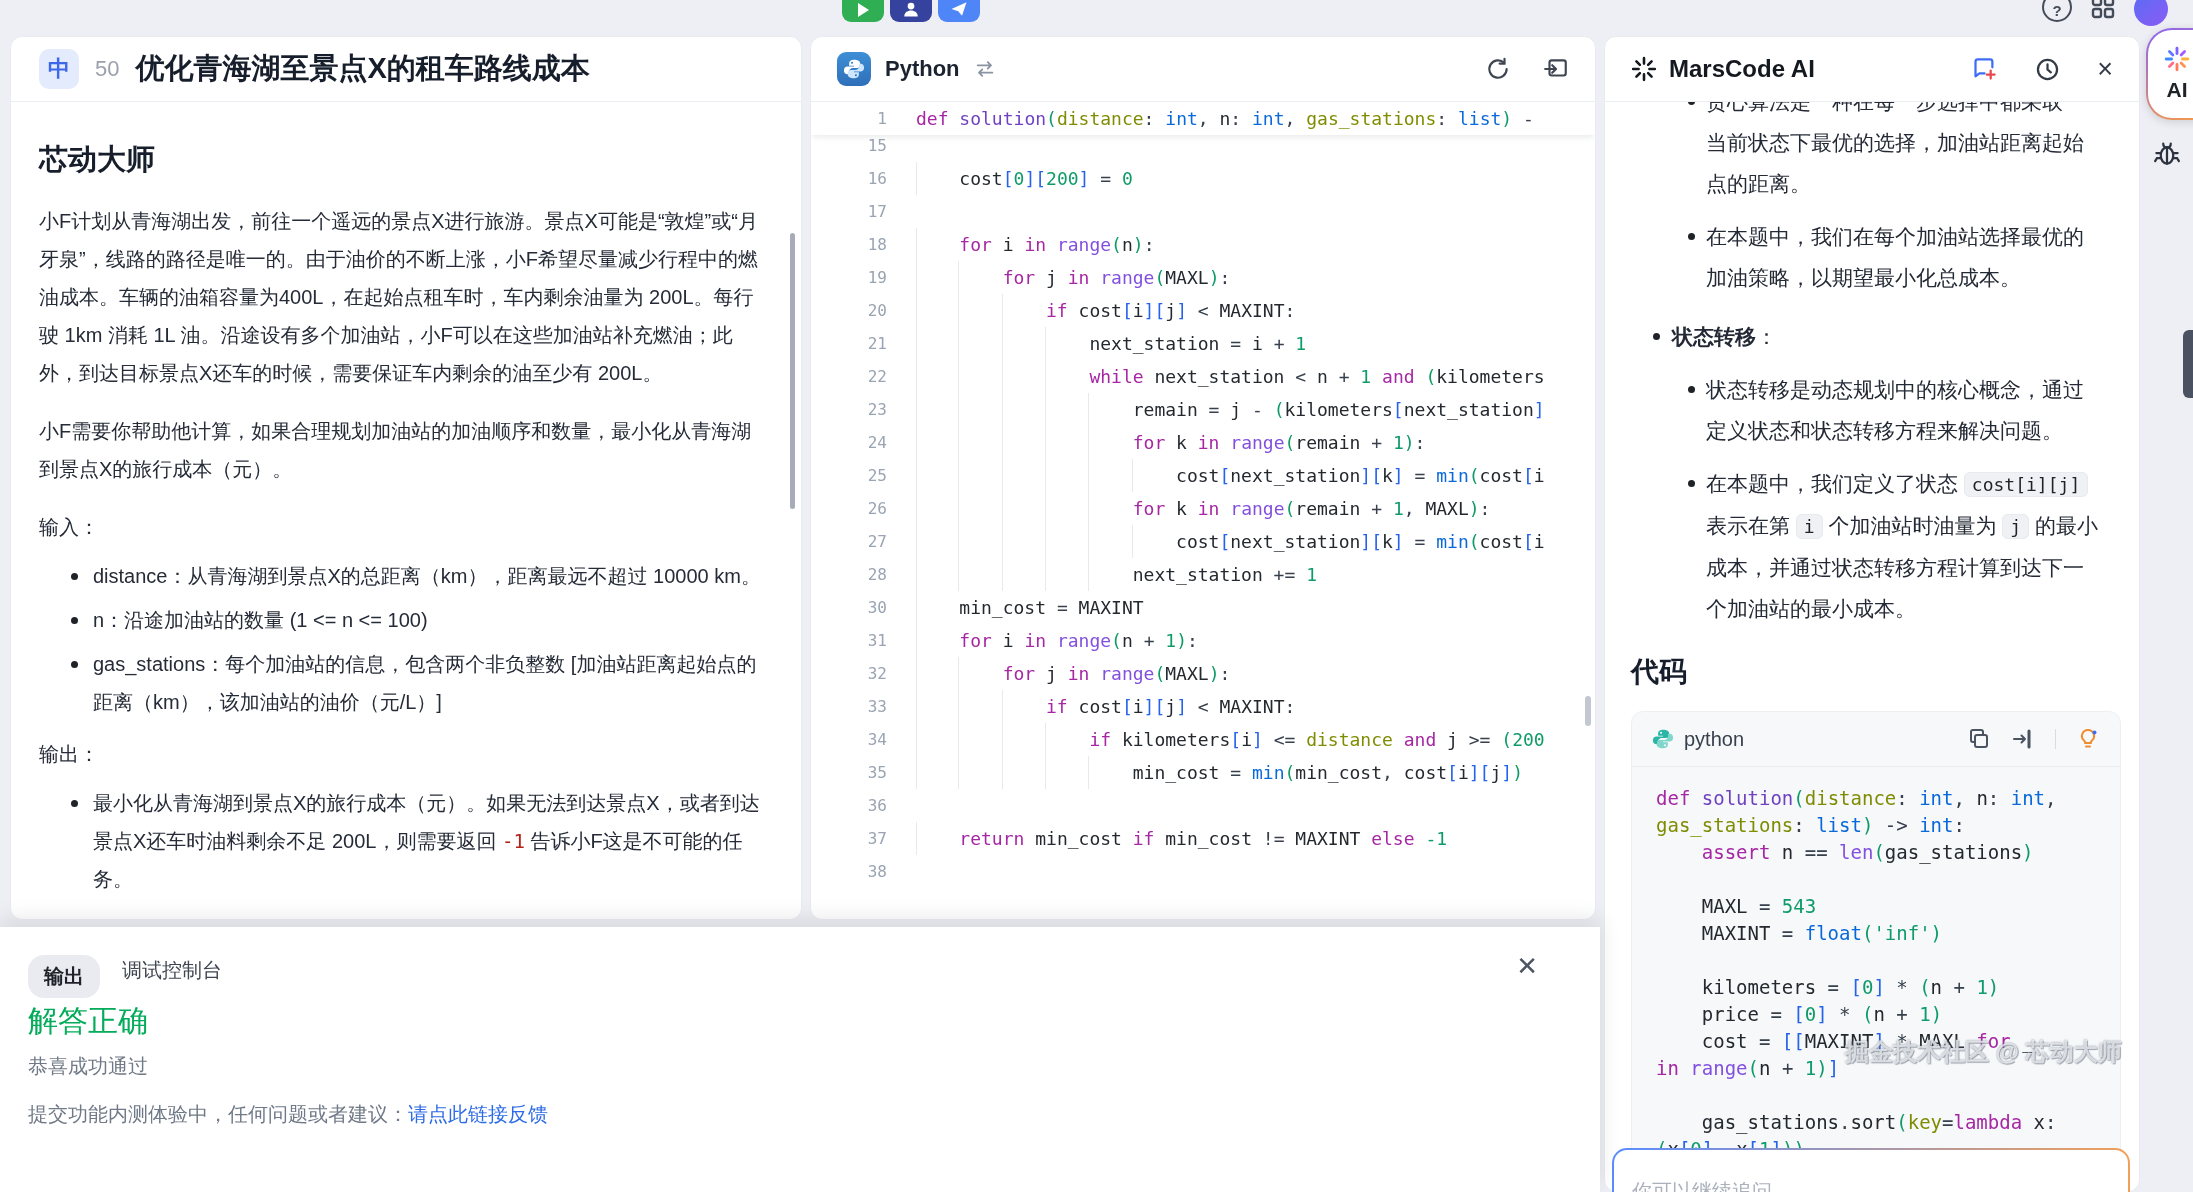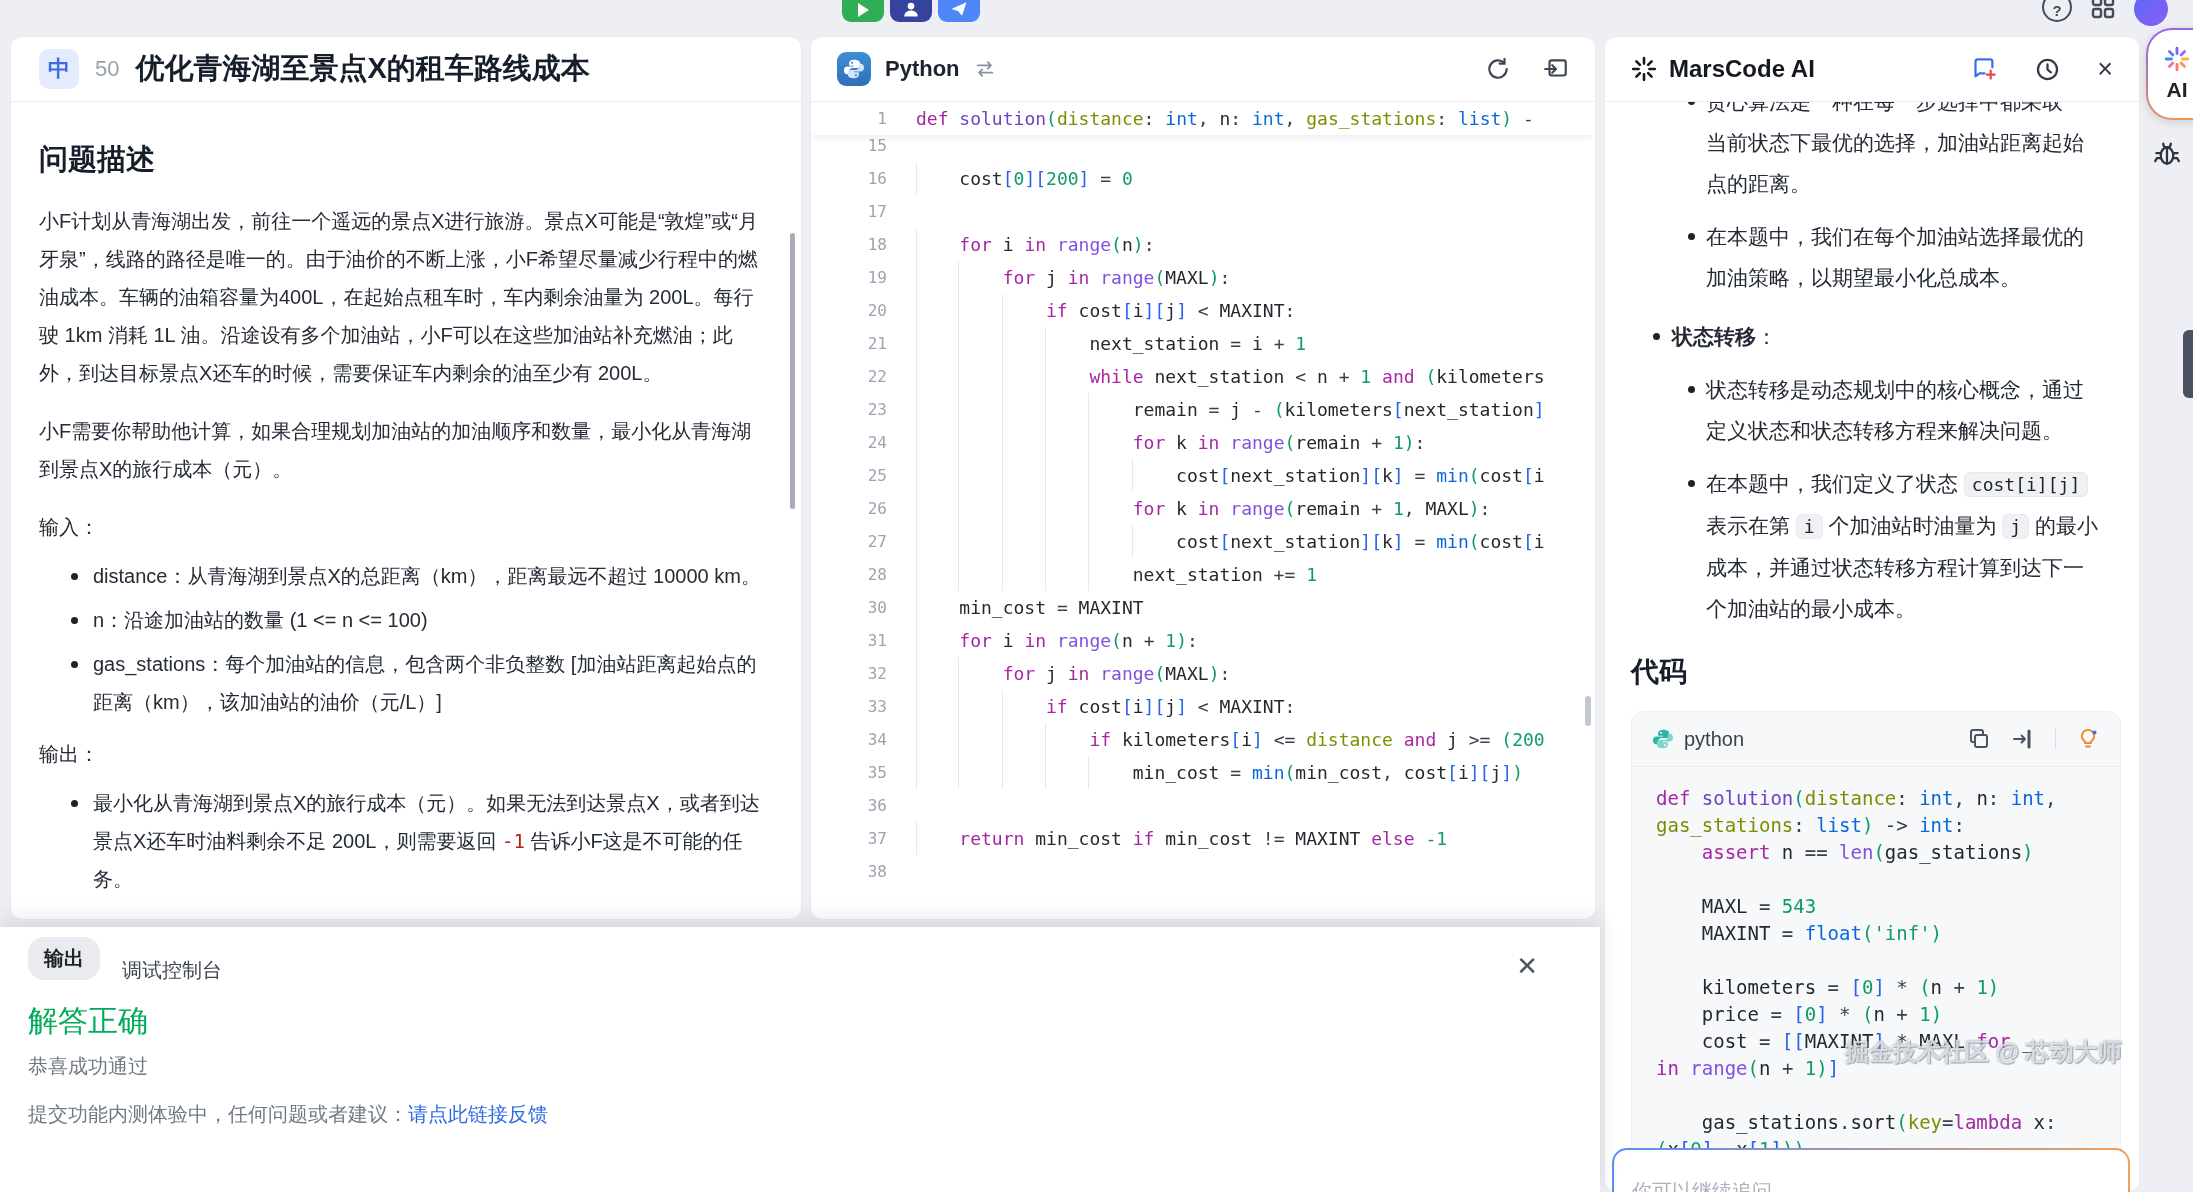--- a/index.html
+++ b/index.html
@@ -81,21 +81,21 @@
     color:rgba(255,255,255,.68);text-shadow:0 0 2px rgba(105,115,130,.85),1px 1px 0 rgba(120,130,145,.5);white-space:nowrap;}
   .ai-input-wrap{position:absolute;left:1612px;top:1148px;width:518px;height:70px;z-index:30;border-radius:15px;
     background:linear-gradient(90deg,#5b8cff,#f0a05a);padding:2px;box-sizing:border-box;}
   .ai-input{width:100%;height:100%;border:none;outline:none;border-radius:13px;padding:16px 18px 0 18px;box-sizing:border-box;
     font-size:20px;font-family:"Liberation Sans",sans-serif;color:#39404d;background:#fff;}
   .ai-input::placeholder{color:#aab1bd;}
 
   
   .console{position:absolute;left:0;top:927px;width:1600px;height:265px;background:#fff;z-index:40;
     box-shadow:0 -8px 20px rgba(15,23,42,.10);}
-  .tab-output{position:absolute;left:28px;top:10px;background:#e9ebf0;border-radius:16px;padding:8px 16px;font-size:20px;font-weight:700;color:#1f2329;}
+  .tab-output{position:absolute;left:28px;top:28px;background:#e9ebf0;border-radius:16px;padding:8px 16px;font-size:20px;font-weight:700;color:#1f2329;}
   .tab-debug{position:absolute;left:122px;top:30px;font-size:20px;color:#3f4651;}
   .console-x{position:absolute;right:62px;top:26px;font-size:26px;color:#4b5563;line-height:1;}
   .c-status{position:absolute;left:28px;top:74px;font-size:30px;font-weight:500;color:#04ab5a;}
   .c-sub{position:absolute;left:28px;top:126px;font-size:20px;color:#707a87;}
   .c-feed{position:absolute;left:28px;top:174px;font-size:20px;color:#6f7987;}
   .c-feed a{color:#2e6be6;text-decoration:none;}
 
   
   .ai-pill{position:absolute;left:2146px;top:28px;width:60px;height:92px;z-index:60;border-radius:26px 0 0 26px;
     background:linear-gradient(160deg,#8a63f4,#f59a4b);padding:2px 0 2px 2px;box-sizing:border-box;box-shadow:0 2px 10px rgba(0,0,0,.14);}
@@ -138,21 +138,21 @@
   </div>
   <div class="tb-circle" style="left:2134px;width:34px;height:34px;background:linear-gradient(140deg,#5a6cf3,#8a5cf6);"></div>
 
   <section class="panel left-panel">
     <div class="lp-header">
       <span class="badge">中</span>
       <span class="score">50</span>
       <span class="p-title">优化青海湖至景点X的租车路线成本</span>
     </div>
     <div class="lp-content">
-      <h2 class="h2">问题描述</h2>
+      <h2 class="h2">芯动大师</h2>
       <p class="para">小F计划从青海湖出发，前往一个遥远的景点X进行旅游。景点X可能是“敦煌”或“月牙泉”，线路的路径是唯一的。由于油价的不断上涨，小F希望尽量减少行程中的燃油成本。车辆的油箱容量为400L，在起始点租车时，车内剩余油量为 200L。每行驶 1km 消耗 1L 油。沿途设有多个加油站，小F可以在这些加油站补充燃油；此外，到达目标景点X还车的时候，需要保证车内剩余的油至少有 200L。</p>
       <p class="para" style="margin-top:20px;">小F需要你帮助他计算，如果合理规划加油站的加油顺序和数量，最小化从青海湖到景点X的旅行成本（元）。</p>
       <p class="plabel">输入：</p>
       <ul class="plist">
         <li>distance：从青海湖到景点X的总距离（km），距离最远不超过 10000 km。</li>
         <li>n：沿途加油站的数量 (1 &lt;= n &lt;= 100)</li>
         <li>gas_stations：每个加油站的信息，包含两个非负整数 [加油站距离起始点的距离（km），该加油站的油价（元/L）]</li>
       </ul>
       <p class="plabel" style="margin-top:20px;">输出：</p>
       <ul class="plist">

